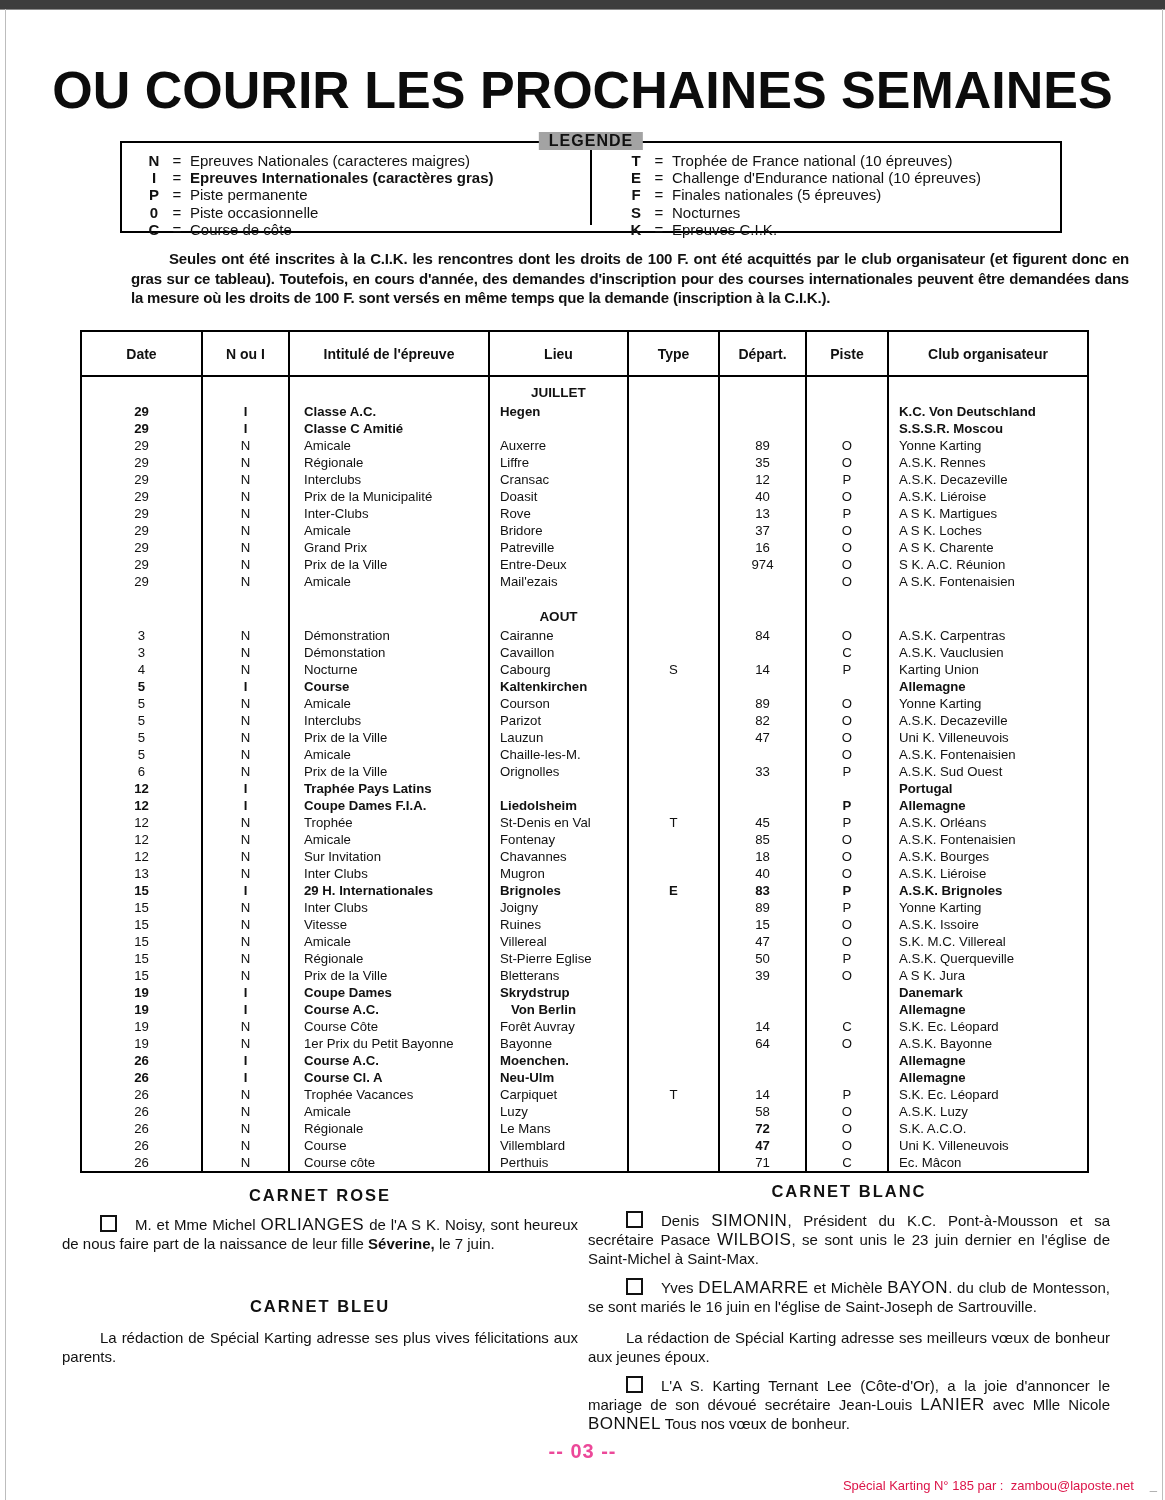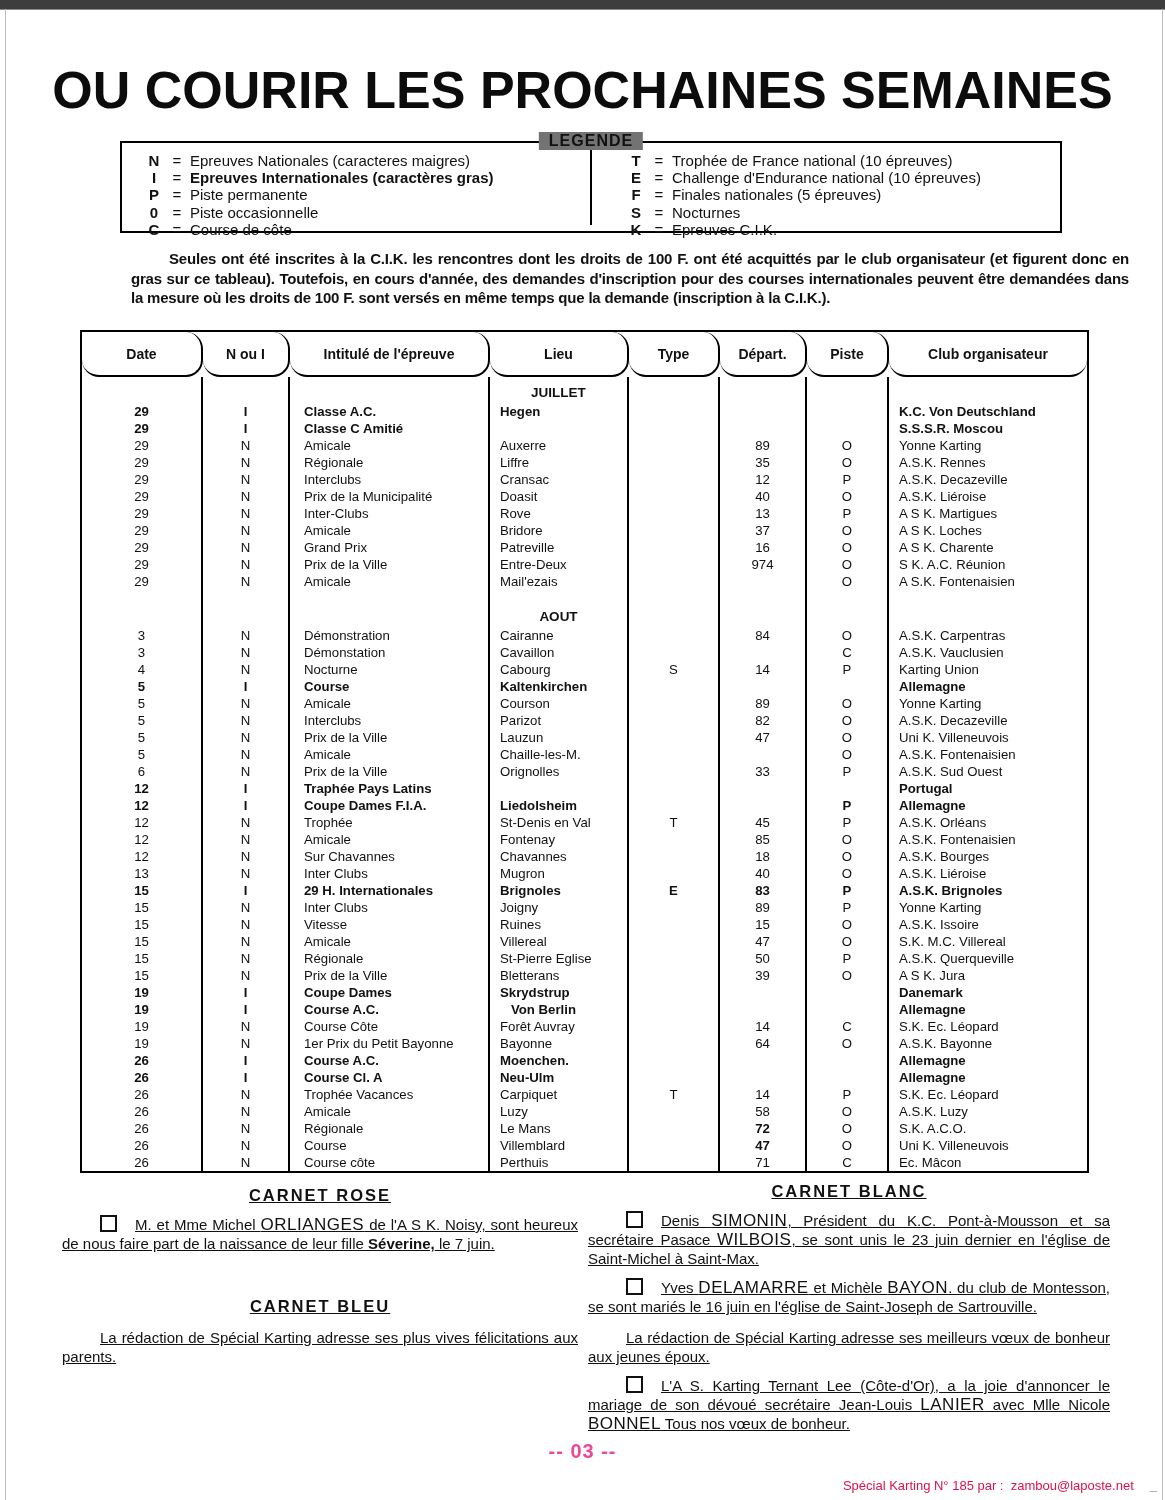--- a/index.html
+++ b/index.html
@@ -7,48 +7,48 @@
         font-family:"Liberation Sans",sans-serif;color:#111;}
   .topbar{position:absolute;left:0;top:0;width:100%;height:9px;background:#3d3d3d;border-bottom:1px solid #8a8a8a;}
   .edge{position:absolute;top:9px;bottom:0;width:1px;background:#bdbdbd;}
   .edge-l{left:5px;} .edge-r{left:1162px;}
 
   .title{position:absolute;left:0;top:60px;width:100%;text-align:center;
          font-size:52px;font-weight:bold;letter-spacing:0px;color:#0c0c0c;white-space:nowrap;}
 
   .legendbox{position:absolute;left:120px;top:141px;width:942px;height:92px;border:2px solid #000;
              display:flex;box-sizing:border-box;}
-  .legend-title{position:absolute;left:50%;top:-11px;transform:translateX(-50%);background:#737373;
+  .legend-title{position:absolute;left:50%;top:-11px;transform:translateX(-50%);background:#a3a3a3;
                 padding:0 10px;font-size:16px;font-weight:bold;letter-spacing:1px;}
   .lg-col{padding:9px 0 0 22px;box-sizing:border-box;}
   .lg-left{width:468px;}
   .lg-div{width:2px;background:#000;margin:6px 0;}
   .lg-right{flex:1;padding-left:34px;}
   .lg-row{display:flex;height:17.2px;line-height:17.2px;font-size:15px;}
   .lg-k{width:20px;text-align:center;font-weight:bold;}
   .lg-eq{width:26px;text-align:center;}
   .lg-b{font-weight:bold;}
 
   .intro{position:absolute;left:85px;top:249px;width:998px;font-size:15px;font-weight:bold;
          line-height:19.6px;text-align:justify;text-indent:38px;letter-spacing:-0.2px;margin-left:46px;}
 
   .tbl{position:absolute;left:80px;top:330px;width:1005px;border:2.5px solid #000;
        display:grid;grid-template-columns:121px 87px 200px 139px 91px 87px 82px 198px;box-sizing:content-box;}
   .th{height:43px;border-bottom:2.5px solid #000;border-right:2px solid #000;
-      display:flex;align-items:center;justify-content:center;font-weight:bold;font-size:14px;border-radius:17px;}
+      display:flex;align-items:center;justify-content:center;font-weight:bold;font-size:14px;}
   .td{height:17px;line-height:17px;font-size:13.2px;border-right:2px solid #000;
       white-space:nowrap;overflow:visible;}
   .c8{border-right:none !important;}
   .a-c{text-align:center;}
   .p14{padding-left:14px;} .p10{padding-left:10px;}
   .sec{height:26px;line-height:31px;font-weight:bold;text-align:center;font-size:13.5px;}
   .sp{height:11px;}
   .b{font-weight:bold;}
 
-  .carnet-col{position:absolute;font-size:15px;text-decoration:underline;}
+  .carnet-col{position:absolute;font-size:15px;}
   .col-left{left:62px;top:1186px;width:516px;}
   .col-right{left:588px;top:1182px;width:522px;}
   .carnet-title{text-align:center;font-weight:bold;font-size:16.5px;letter-spacing:2px;margin-bottom:6px;}
   .carnet-para{margin:10px 0 0 0;line-height:19px;text-align:justify;text-indent:38px;}
   .carnet-para.nobox{margin-top:12px;}
   .cbx{display:inline-block;width:13px;height:13px;border:2px solid #111;margin-right:18px;
        vertical-align:-2px;text-indent:0;}
   .sg1{font-weight:bold;}
   .sg2{font-size:17px;letter-spacing:0.5px;}
 
@@ -348,21 +348,21 @@
       <div class="td a-c">12</div>
       <div class="td a-c">N</div>
       <div class="td p14">Amicale</div>
       <div class="td p10">Fontenay</div>
       <div class="td a-c"></div>
       <div class="td a-c">85</div>
       <div class="td a-c">O</div>
       <div class="td p10 c8">A.S.K. Fontenaisien</div>
       <div class="td a-c">12</div>
       <div class="td a-c">N</div>
-      <div class="td p14">Sur Chavannes</div>
+      <div class="td p14">Sur Invitation</div>
       <div class="td p10">Chavannes</div>
       <div class="td a-c"></div>
       <div class="td a-c">18</div>
       <div class="td a-c">O</div>
       <div class="td p10 c8">A.S.K. Bourges</div>
       <div class="td a-c">13</div>
       <div class="td a-c">N</div>
       <div class="td p14">Inter Clubs</div>
       <div class="td p10">Mugron</div>
       <div class="td a-c"></div>

